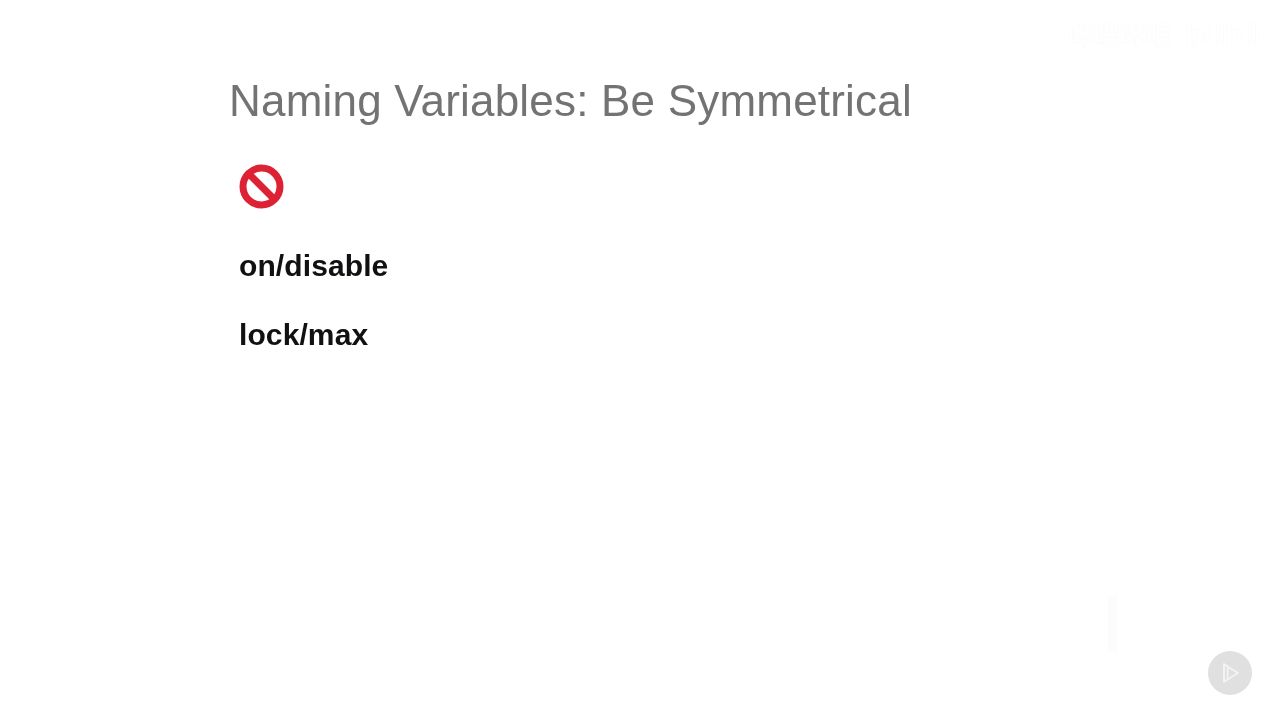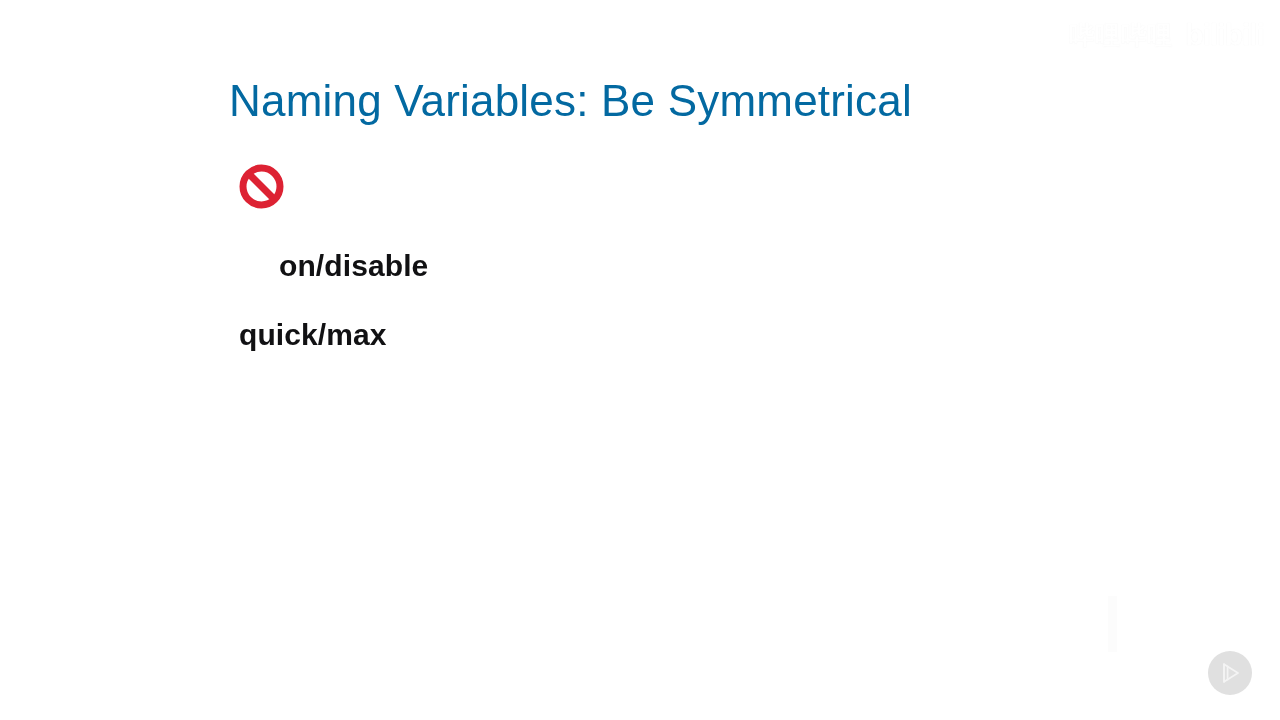--- a/index.html
+++ b/index.html
@@ -23,21 +23,21 @@
 
   
   .slide-title {
     position: absolute;
     left: 229px;
     top: 47px;
     font-family: "Liberation Sans", sans-serif;
     font-size: 44px;
     font-weight: 300;
     letter-spacing: 0.2px;
-    color: #0369a1;
+    color: #737373;
     white-space: nowrap;
     line-height: 1.15;
   }
 
   
   .body-block {
     position: absolute;
     left: 239px;
     top: 164px;
     width: 620px;
@@ -61,21 +61,20 @@
     font-weight: 700;
     color: #111113;
     letter-spacing: 0.1px;
     line-height: 1;
     height: 69px;
     display: flex;
     align-items: center;
   }
   .example-item:first-child {
     margin-top: 22px;
-    margin-left: 40px;
   }
 
   
   .wm-top-right {
     position: absolute;
     right: 16px;
     top: 18px;
     display: flex;
     align-items: center;
     gap: 12px;
@@ -141,21 +140,21 @@
         <circle cx="22.5" cy="22.5" r="18.5" fill="none" stroke="#dd2233" stroke-width="7"></circle>
         <line x1="9.5" y1="9.5" x2="35.5" y2="35.5" stroke="#dd2233" stroke-width="7" stroke-linecap="butt"></line>
       </svg>
     </span>
 
     <ul class="example-list">
       <li class="example-item">
         <span>on/disable</span>
       </li>
       <li class="example-item">
-        <span>quick/max</span>
+        <span>lock/max</span>
       </li>
     </ul>
 
   </div>
 
   <div class="wm-top-right">
     <span class="wm-cn-text">哔哩哔哩</span>
     <span class="wm-brand-text">bilibili</span>
   </div>
 

